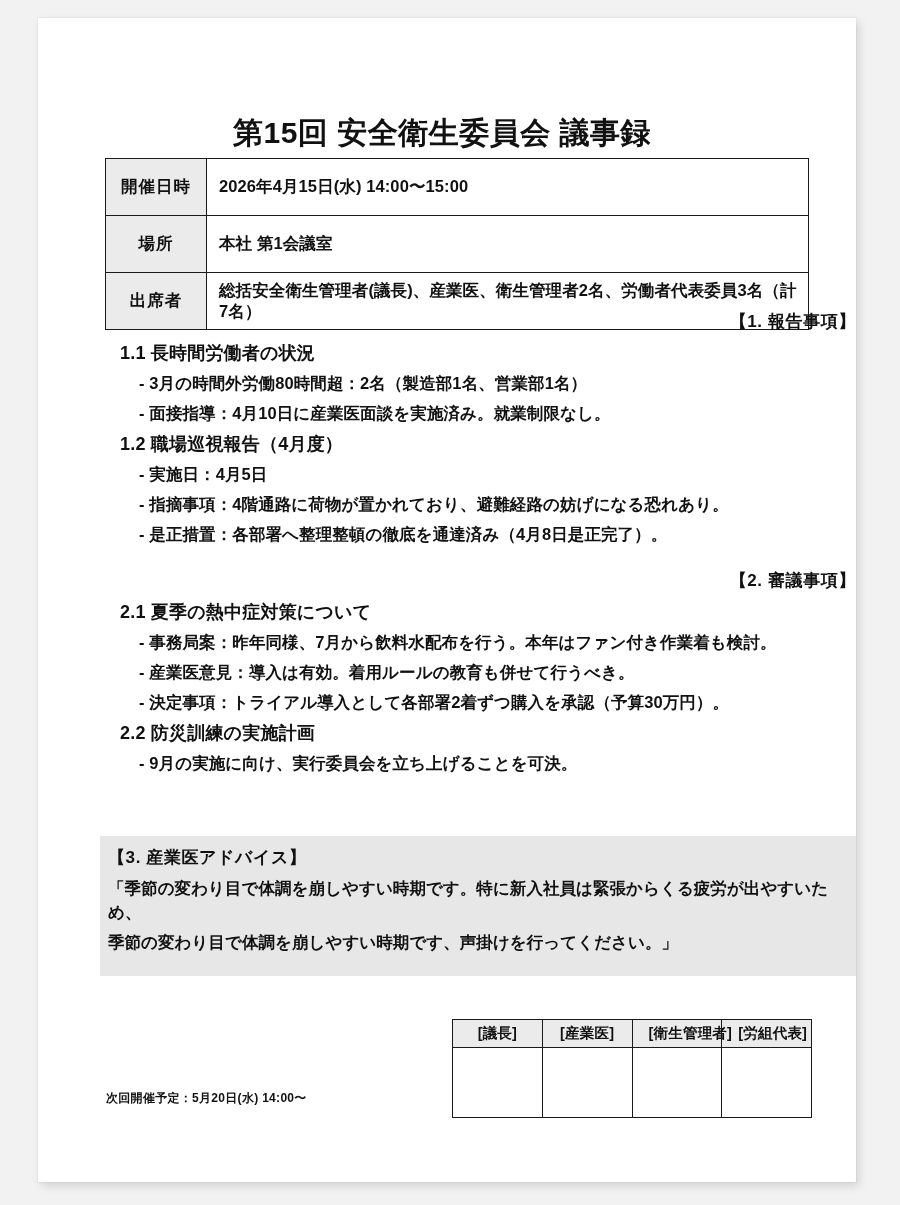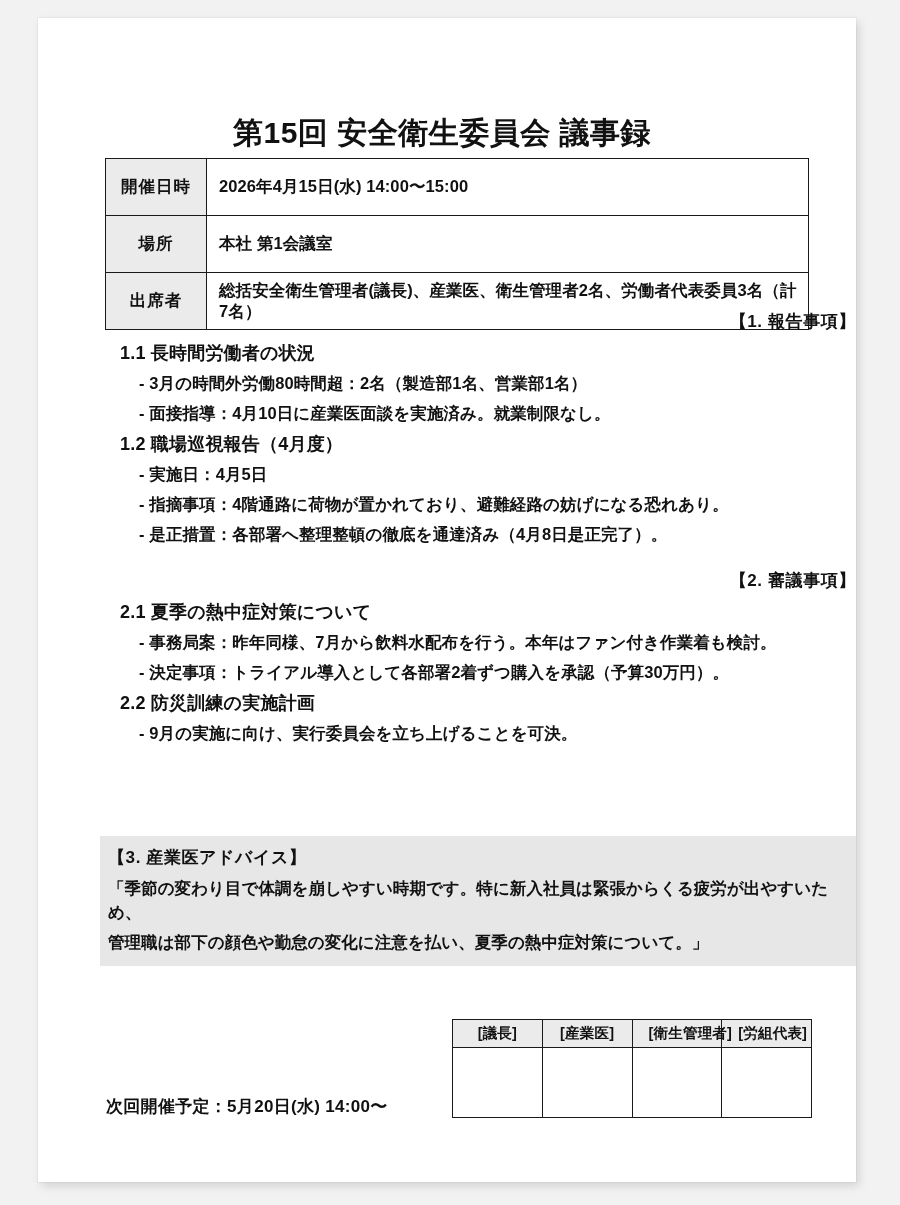--- a/index.html
+++ b/index.html
@@ -114,21 +114,21 @@
     height: 23px;
   }
 
   
   .advice-band {
     position: absolute;
     left: 62px;
     top: 818px;
     width: 756px;
     background: #e7e7e7;
-    padding: 9px 0 11px 0;
+    padding: 9px 0 21px 0;
   }
   .advice-title {
     margin: 0;
     padding: 0 0 0 8px;
     font-size: 17px;
     font-weight: bold;
     color: #111111;
     letter-spacing: 0.6px;
     line-height: 1.5;
   }
@@ -140,21 +140,21 @@
     color: #111111;
     letter-spacing: 0.05px;
     line-height: 1.5;
   }
 
   
   .next-meeting {
     position: absolute;
     left: 68px;
     top: 1060px;
-    font-size: 17px;
+    font-size: 12px;
     font-weight: bold;
     color: #111111;
     letter-spacing: 0.3px;
   }
   .sign-table {
     position: absolute;
     left: 414px;
     top: 1001px;
     width: 360px;
     border-collapse: collapse;
@@ -214,31 +214,32 @@
       <p class="bullet">- 実施日：4月5日</p>
       <p class="bullet">- 指摘事項：4階通路に荷物が置かれており、避難経路の妨げになる恐れあり。</p>
       <p class="bullet">- 是正措置：各部署へ整理整頓の徹底を通達済み（4月8日是正完了）。</p>
 
       <div class="gap"></div>
 
       <p class="sec-heading">【2. 審議事項】</p>
 
       <p class="sub-heading">2.1 夏季の熱中症対策について</p>
       <p class="bullet">- 事務局案：昨年同様、7月から飲料水配布を行う。本年はファン付き作業着も検討。</p>
+      <p class="bullet">- 産業医意見：導入は有効。着用ルールの教育も併せて行うべき。</p>
       <p class="bullet">- 決定事項：トライアル導入として各部署2着ずつ購入を承認（予算30万円）。</p>
 
       <p class="sub-heading">2.2 防災訓練の実施計画</p>
       <p class="bullet">- 9月の実施に向け、実行委員会を立ち上げることを可決。</p>
 
     </div>
 
     <div class="advice-band">
       <p class="advice-title">【3. 産業医アドバイス】</p>
       <p class="advice-line">「季節の変わり目で体調を崩しやすい時期です。特に新入社員は緊張からくる疲労が出やすいため、</p>
-      <p class="advice-line">管理職は部下の顔色や勤怠の変化に注意を払い、夏季の熱中症対策について。」</p>
+      <p class="advice-line">季節の変わり目で体調を崩しやすい時期です、声掛けを行ってください。」</p>
     </div>
 
     <p class="next-meeting">次回開催予定：5月20日(水) 14:00〜</p>
 
     <table class="sign-table">
       <thead>
         <tr>
           <th>[議長]</th>
           <th>[産業医]</th>
           <th>[衛生管理者]</th>

